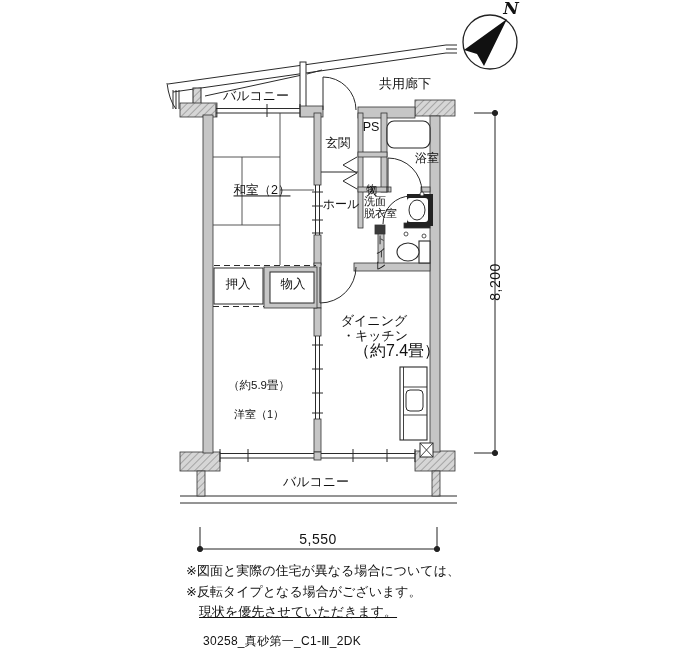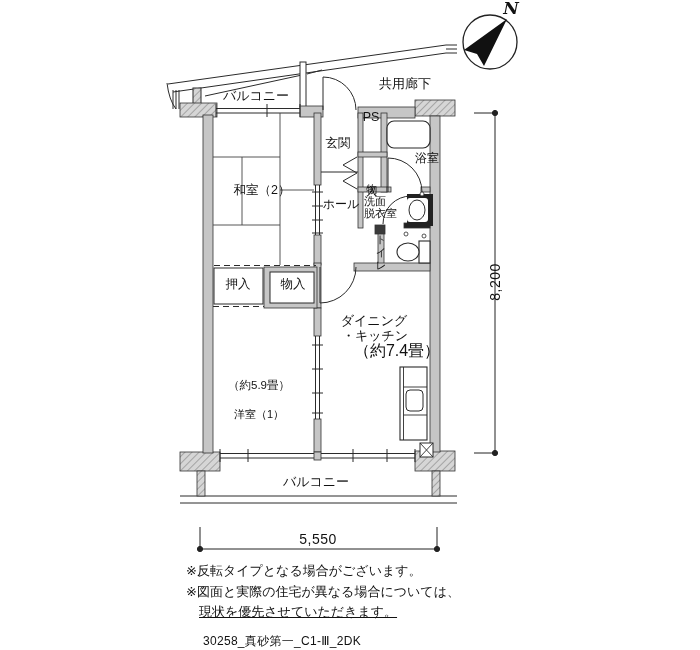--- a/index.html
+++ b/index.html
@@ -201,42 +201,42 @@
     <line x1="474" y1="113" x2="495" y2="113" stroke-width="1"></line>
     <line x1="474" y1="453" x2="495" y2="453" stroke-width="1"></line>
     <circle cx="495" cy="113" r="2.6"></circle>
         <circle cx="495" cy="453" r="2.6"></circle>
   </g>
 </svg>
 
 <div class="lbl north" style="left:511px;top:9px;">N</div>
 <div class="lbl" style="left:405px;top:84px;">共用廊下</div>
 <div class="lbl" style="left:256px;top:96px;">バルコニー</div>
-<div class="lbl" style="left:262px;top:191px;font-size:12.5px;">和室（2）</div>
+<div class="lbl" style="left:262px;top:191px;font-size:12.5px;text-decoration:underline;">和室（2）</div>
 <div class="lbl" style="left:338px;top:144px;font-size:12.5px;font-family:Liberation Serif, serif;">玄関</div>
-<div class="lbl" style="left:371px;top:118px;font-size:12.5px;">PS</div>
+<div class="lbl" style="left:371px;top:128px;font-size:12.5px;">PS</div>
 <div class="lbl" style="left:427px;top:158px;font-size:12px;">浴室</div>
 <div class="lbl vert" style="left:371px;top:176px;font-size:11px;">物入</div>
 <div class="lbl" style="left:341px;top:204px;font-size:12px;">ホール</div>
 <div class="lbl left two-line" style="left:364px;top:195px;">
   <div>洗面</div>
   <div>脱衣室</div>
 </div>
 <div class="lbl vert" style="left:381px;top:247px;font-size:10.5px;">トイレ</div>
 <div class="lbl" style="left:238px;top:285px;font-size:12.5px;">押入</div>
 <div class="lbl" style="left:293px;top:285px;font-size:12.5px;">物入</div>
 <div class="lbl" style="left:374px;top:321px;">ダイニング</div>
 <div class="lbl" style="left:375px;top:336px;">・キッチン</div>
 <div class="lbl" style="left:373px;top:351px;font-size:16px;margin-left:24px;">（約7.4畳）</div>
 <div class="lbl" style="left:259px;top:367px;font-size:11px;margin-top:48px;">洋室（1）</div>
 <div class="lbl" style="left:259px;top:385px;font-size:11.5px;">（約5.9畳）</div>
 <div class="lbl" style="left:316px;top:482px;">バルコニー</div>
 <div class="lbl dim" style="left:318px;top:539px;">5,550</div>
 <div class="lbl dim rot" style="left:495px;top:282px;">8,200</div>
 
 <div class="notes">
+  <div>※図面と実際の住宅が異なる場合については、</div>
   <div>※反転タイプとなる場合がございます。</div>
-  <div>※図面と実際の住宅が異なる場合については、</div>
   <div class="indent">現状を優先させていただきます。</div>
 </div>
 <div class="footer">30258_真砂第一_C1-Ⅲ_2DK</div>
 
 </div>
 
 </body></html>

